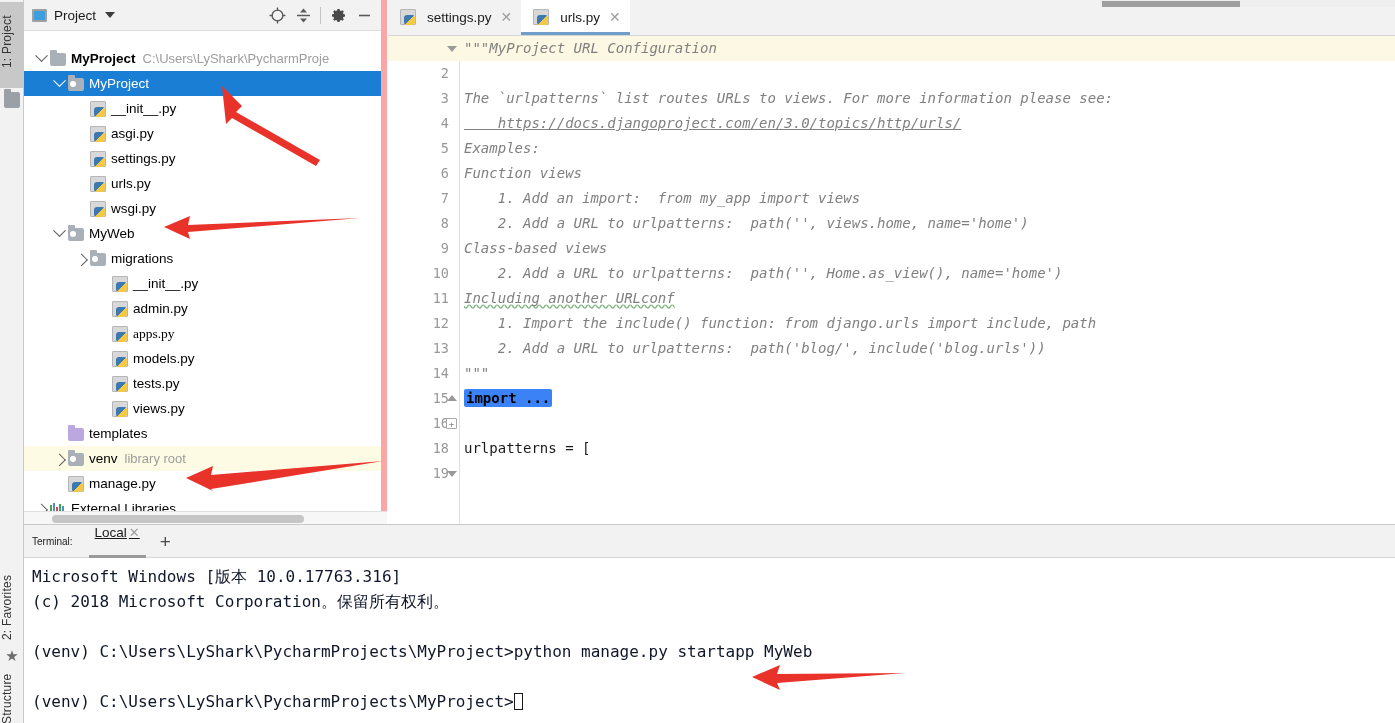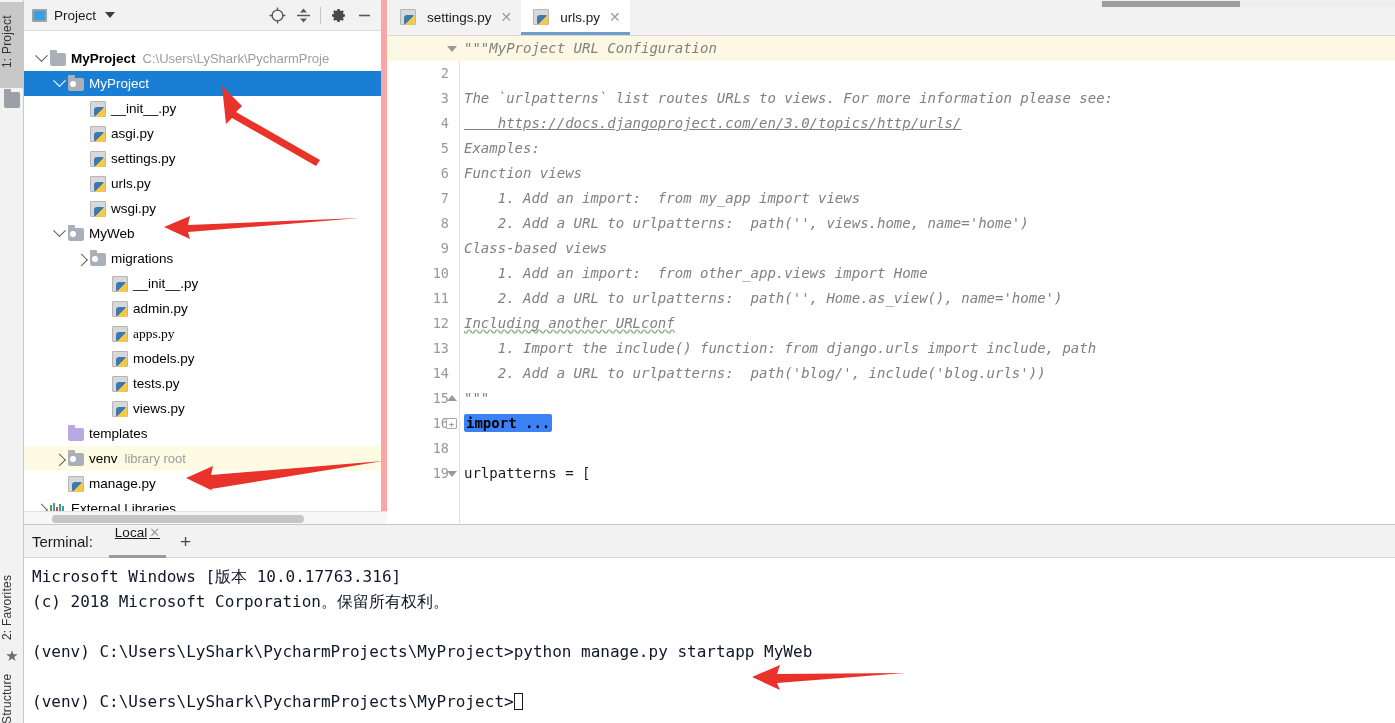--- a/index.html
+++ b/index.html
@@ -215,21 +215,21 @@
 
   
   .terminal {
     position: absolute; left: 24px; top: 524px; width: 1371px; height: 199px;
     background: #ffffff; border-top: 1px solid #c9c9c9;
   }
   .term-header {
     height: 33px; background: #f2f2f2; border-bottom: 1px solid #d6d6d6;
     display: flex; align-items: center; padding-left: 8px; gap: 4px;
   }
-  .term-label { font-size: 15px; color: #1a1a1a; margin-right: 10px; }
+  .term-label { font-size: 10px; color: #1a1a1a; margin-right: 10px; }
   .term-tab {
     position: relative; height: 33px; display: flex; 
     gap: 2px; padding: 0 8px; font-size: 13.5px; color: #1a1a1a; text-decoration: underline;
   }
   .term-tab.active::after {
     content:""; position:absolute; left:2px; bottom:0; width:calc(100% - 4px);
     height:3px; background:#9a9a9a;
   }
   .term-tab .close-x { color:#9e9e9e; font-size:13px; }
   .term-plus {
@@ -475,21 +475,20 @@
           <div class="cline cur"><span class="tok-doc">"""MyProject URL Configuration</span></div>
           <div class="fold-tri" style="top: 10px;"></div>
           <div class="cline"><span class="tok-plain"></span></div>
           <div class="cline"><span class="tok-doc">The `urlpatterns` list routes URLs to views. For more information please see:</span></div>
           <div class="cline"><span class="tok-link">    https://docs.djangoproject.com/en/3.0/topics/http/urls/</span></div>
           <div class="cline"><span class="tok-doc">Examples:</span></div>
           <div class="cline"><span class="tok-doc">Function views</span></div>
           <div class="cline"><span class="tok-doc">    1. Add an import:  from my_app import views</span></div>
           <div class="cline"><span class="tok-doc">    2. Add a URL to urlpatterns:  path('', views.home, name='home')</span></div>
           <div class="cline"><span class="tok-doc">Class-based views</span></div>
-          <div class="cline"><span class="tok-doc">    1. Add an import:  from other_app.views import Home</span></div>
           <div class="cline"><span class="tok-doc">    2. Add a URL to urlpatterns:  path('', Home.as_view(), name='home')</span></div>
           <div class="cline"><span class="tok-doc squiggle">Including another URLconf</span></div>
           <div class="cline"><span class="tok-doc">    1. Import the include() function: from django.urls import include, path</span></div>
           <div class="cline"><span class="tok-doc">    2. Add a URL to urlpatterns:  path('blog/', include('blog.urls'))</span></div>
           <div class="cline"><span class="tok-doc">"""</span></div>
           <div class="fold-cap" style="top: 359px;"></div>
           <div class="cline"><span class="tok-kw fold-chip">import ...</span></div>
           <div class="fold-marker fold-box" style="top: 382px;">+</div>
           <div class="cline"><span class="tok-plain"></span></div>
           <div class="cline"><span class="tok-plain">urlpatterns = [</span></div>

